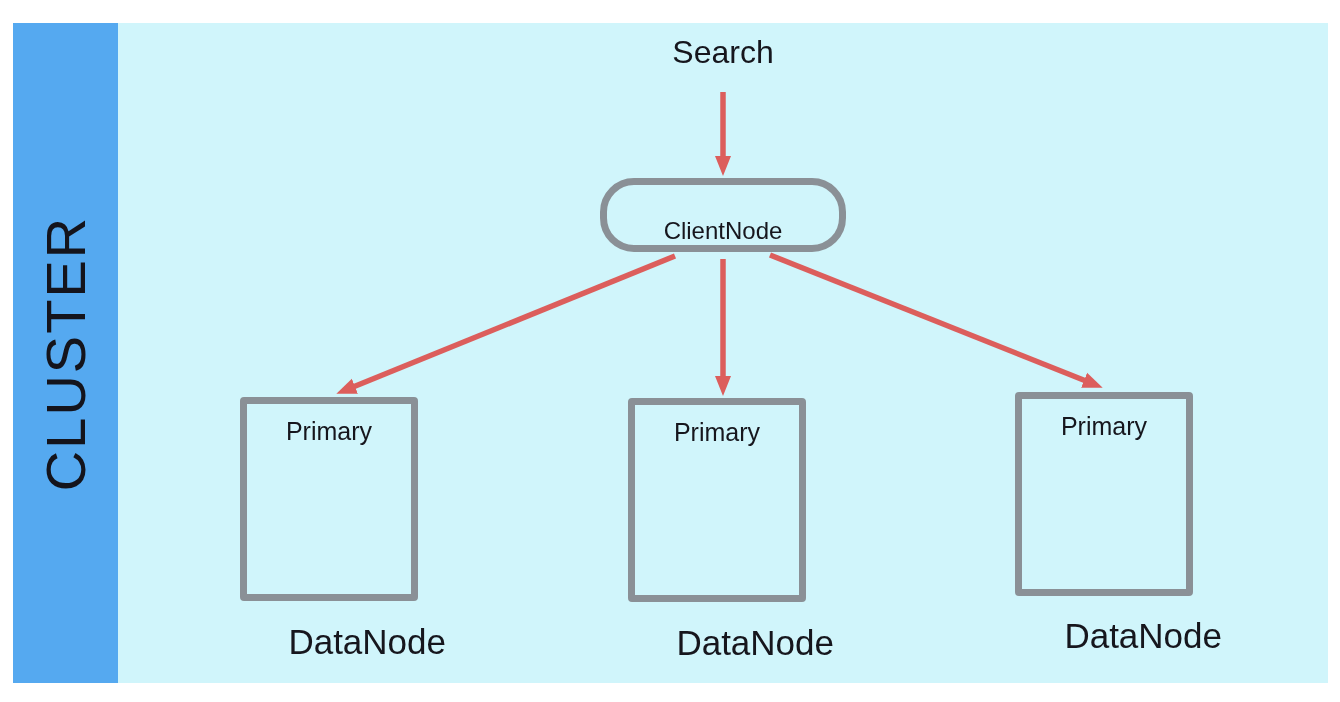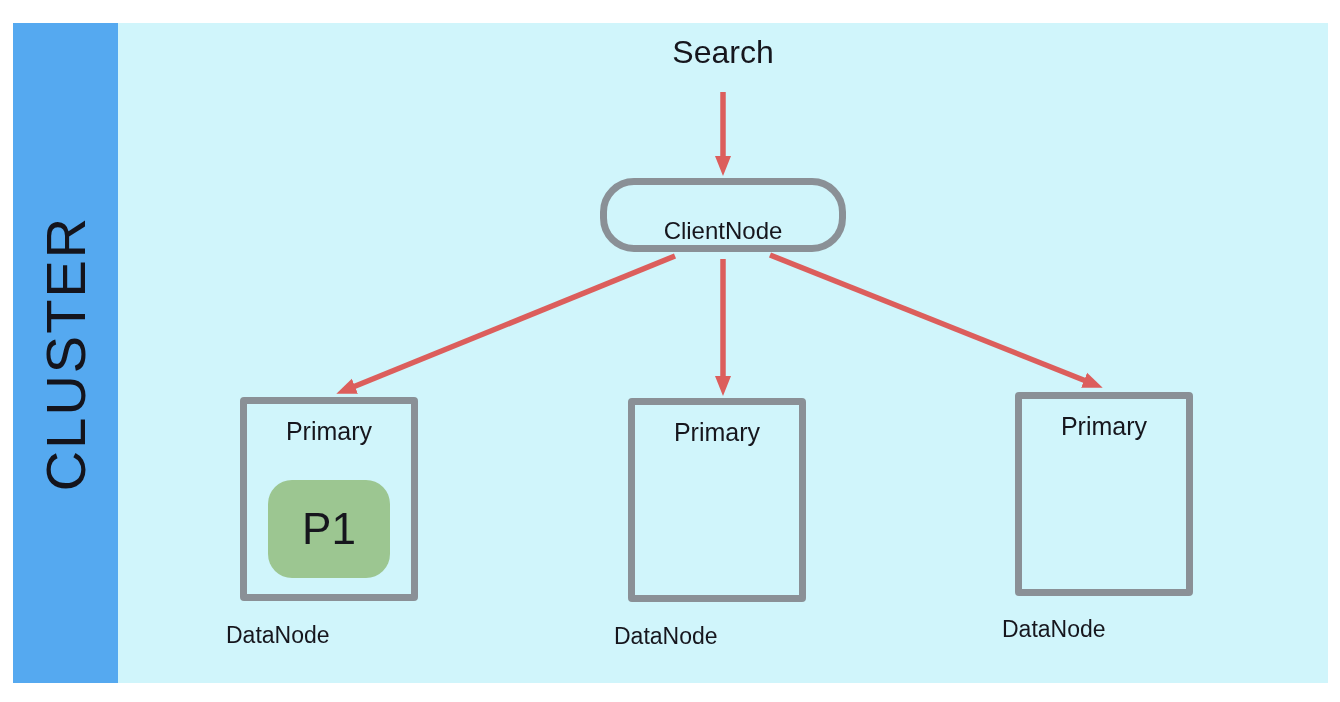--- a/index.html
+++ b/index.html
@@ -42,21 +42,21 @@
     position:absolute; top:13px; left:0; width:100%; text-align:center;
     font-size:25px;
   }
   .shard-box {
     position:absolute; left:50%; transform:translateX(-50%); top:76px;
     width:122px; height:98px; background:var(--shard-green,#9CC691);
     border-radius:24px; display:flex; align-items:center; justify-content:center;
   }
   .shard-label { font-size:44px; }
   .node-caption {
-    position:absolute; width:220px; text-align:left; font-size:23px;
+    position:absolute; width:220px; text-align:right; font-size:35px;
   }
   .node-caption.c1 { left:226px; top:622px; }
   .node-caption.c2 { left:614px; top:623px; }
   .node-caption.c3 { left:1002px; top:616px; }
   .arrows-layer { position:absolute; left:0; top:0; pointer-events:none; }
   .arrow { stroke:var(--arrow-red,#DC5E5C); stroke-width:5.5; fill:none; }
 </style>
 </head>
 <body>
 
@@ -81,23 +81,20 @@
     <line class="arrow" x1="723" y1="259" x2="723" y2="378" marker-end="url(#ah)"></line>
     <line class="arrow" x1="770" y1="255" x2="1086" y2="381" marker-end="url(#ah)"></line>
   </svg>
 
   <div class="client-node">
     <span>ClientNode</span>
   </div>
 
   <div class="data-node n1">
     <div class="role-label">Primary</div>
-    <div class="shard-box">
-      <span class="shard-label">P1</span>
-    </div>
   </div>
   <div class="node-caption c1">DataNode</div>
 
   <div class="data-node n2">
     <div class="role-label">Primary</div>
   </div>
   <div class="node-caption c2">DataNode</div>
 
   <div class="data-node n3">
     <div class="role-label">Primary</div>

